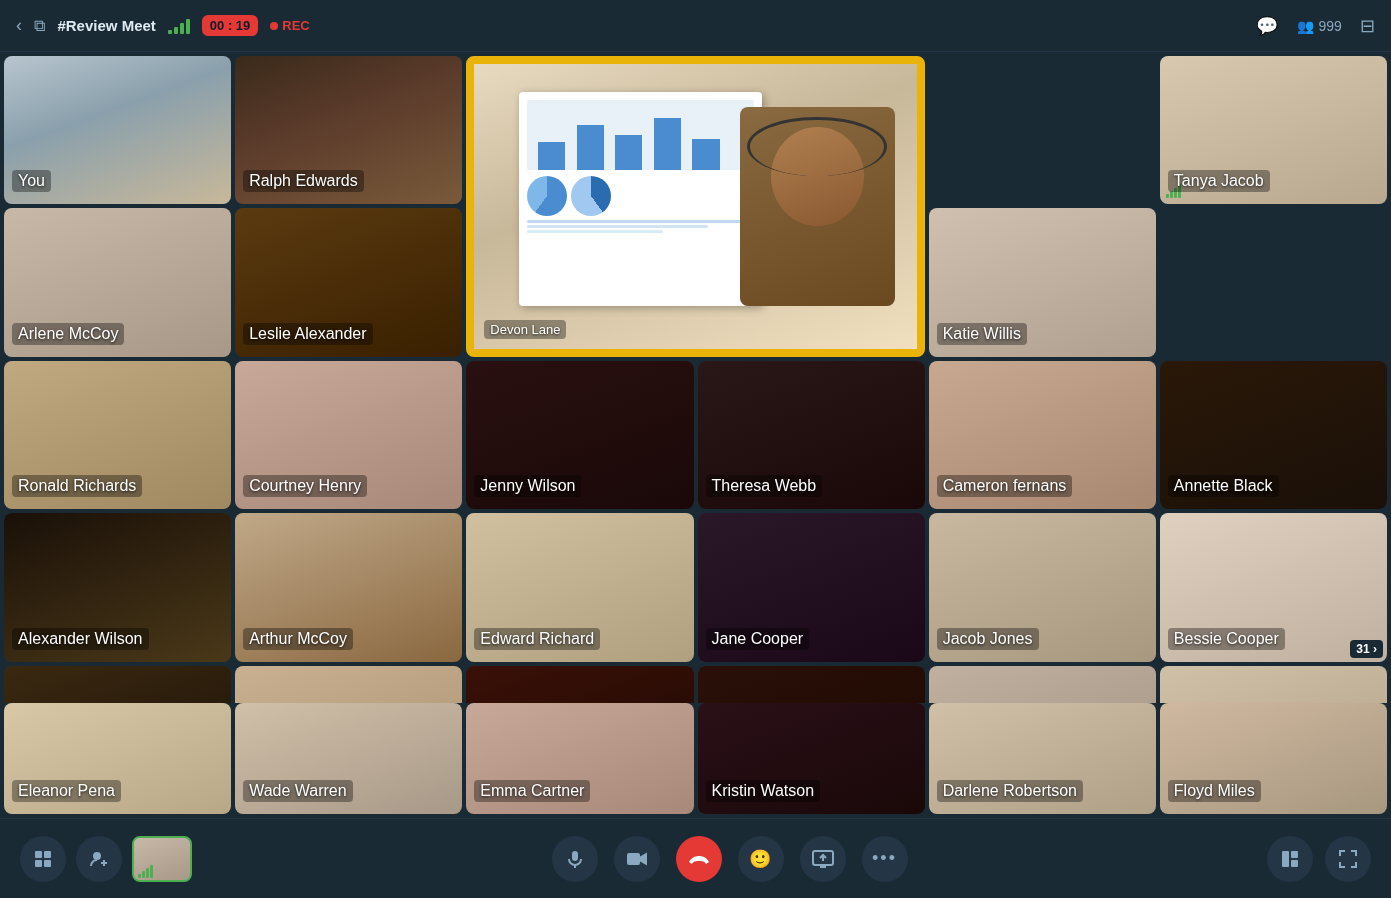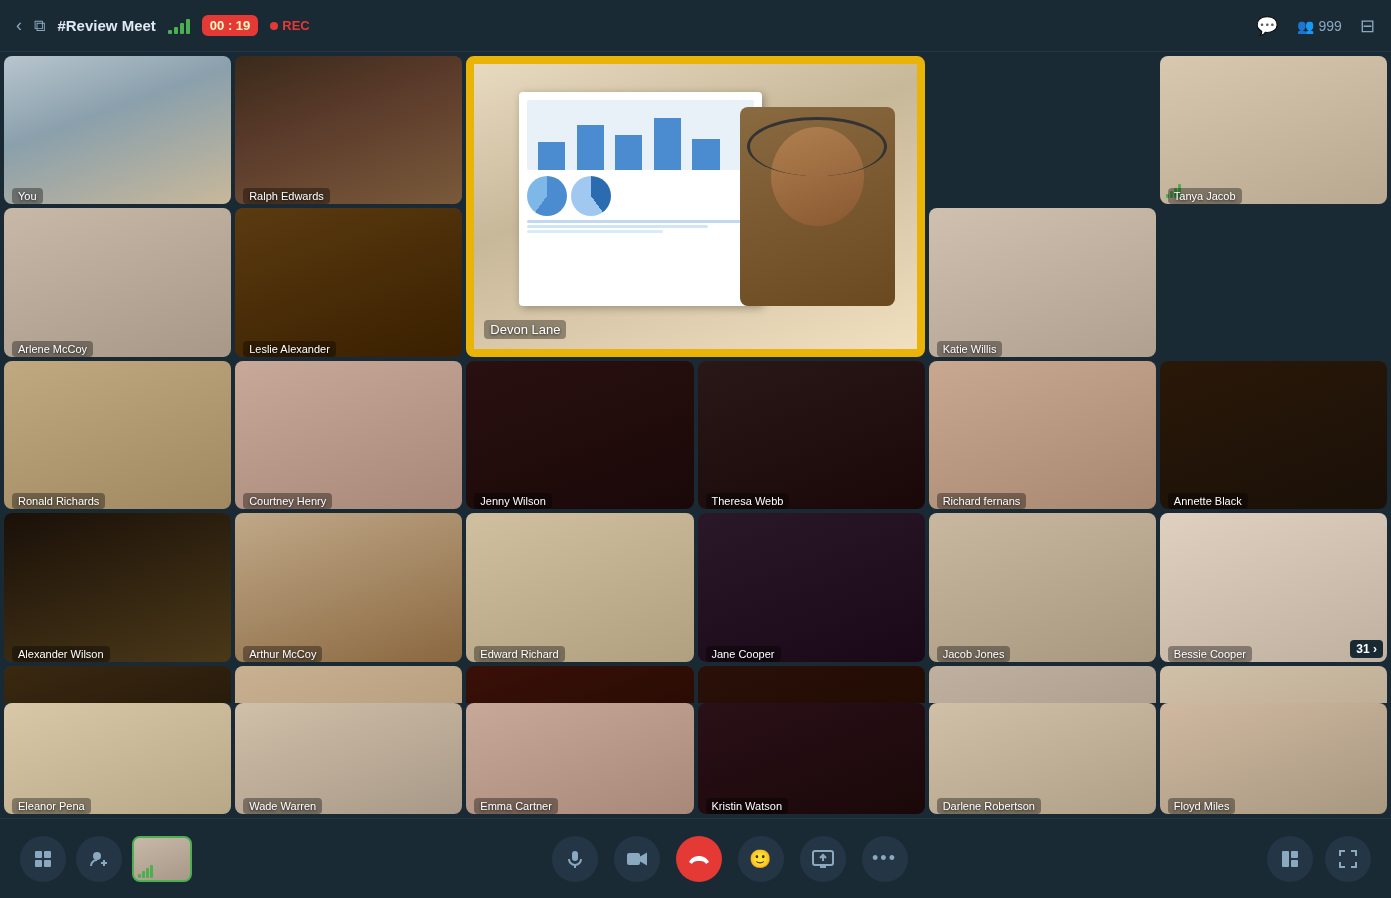--- a/index.html
+++ b/index.html
@@ -47,21 +47,21 @@
       gap: 2px;
       height: 16px;
     }
     .signal-bar {
       width: 4px;
       background: #4caf50;
       border-radius: 1px;
     }
     .timer-badge {
       background: #e53935;
-      color: #fef9c3;
+      color: #0f172a;
       font-size: 13px;
       font-weight: 700;
       padding: 3px 8px;
       border-radius: 6px;
     }
     .rec-indicator {
       display: flex;
       align-items: center;
       gap: 4px;
       color: #e53935;
@@ -111,24 +111,24 @@
     
     .featured {
       grid-column: 3 / 5;
       grid-row: 1 / 3;
       border: 8px solid #eab308;
       border-radius: 8px;
     }
 
     .name-tag {
       position: absolute;
-      bottom: 0;
+      bottom: 12px;
       left: 8px;
       color: white;
-      font-size: 11px;
+      font-size: 16px;
       font-weight: 500;
       text-shadow: 0 1px 3px rgba(0,0,0,0.8);
       background: rgba(0,0,0,0.35);
       padding: 2px 6px;
       border-radius: 4px;
     }
 
     .featured .name-tag {
       font-size: 13px;
       bottom: 10px;
@@ -352,21 +352,21 @@
     <span class="name-tag">Jenny Wilson</span>
   </div>
 
   <div class="video-cell" style="grid-column:4; grid-row:3;">
     <div class="face-sim" style="width:100%;height:100%;background:linear-gradient(160deg,#2a1818 0%,#1a0808 100%);"></div>
     <span class="name-tag">Theresa Webb</span>
   </div>
 
   <div class="video-cell" style="grid-column:5; grid-row:3;">
     <div class="face-sim" style="width:100%;height:100%;background:linear-gradient(160deg,#c8a890 0%,#a88870 100%);"></div>
-    <span class="name-tag">Richard fernans</span>
+    <span class="name-tag">Cameron fernans</span>
   </div>
 
   <div class="video-cell" style="grid-column:6; grid-row:3;">
     <div class="face-sim" style="width:100%;height:100%;background:linear-gradient(160deg,#2a1808 0%,#1a1008 100%);"></div>
     <span class="name-tag">Annette Black</span>
   </div>
 
   <div class="video-cell" style="grid-column:1; grid-row:4;">
     <div class="face-sim" style="width:100%;height:100%;background:linear-gradient(160deg,#1a1008 0%,#4a3818 100%);"></div>
     <span class="name-tag">Alexander Wilson</span>

